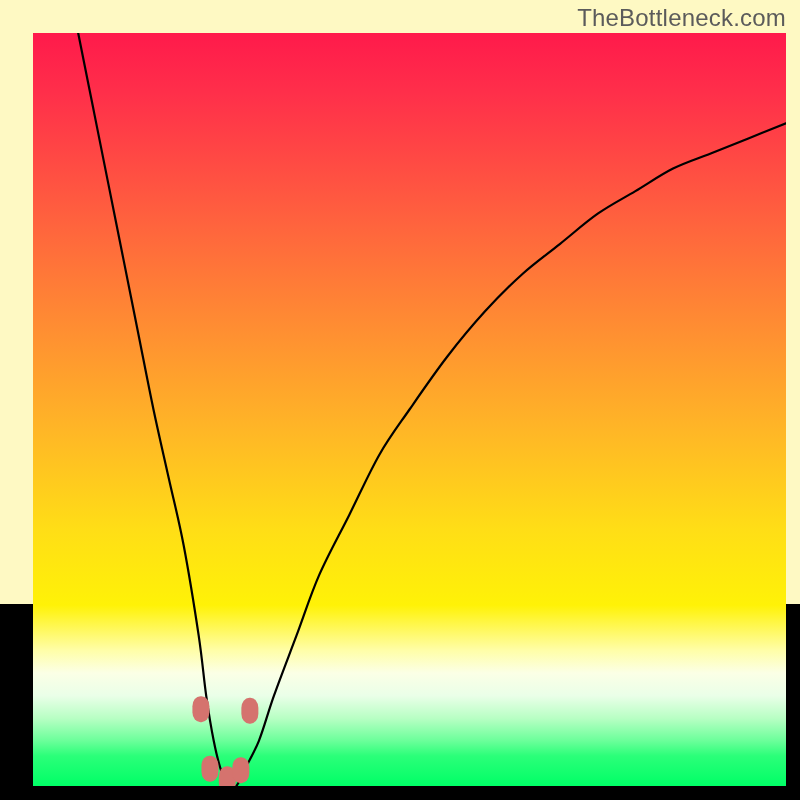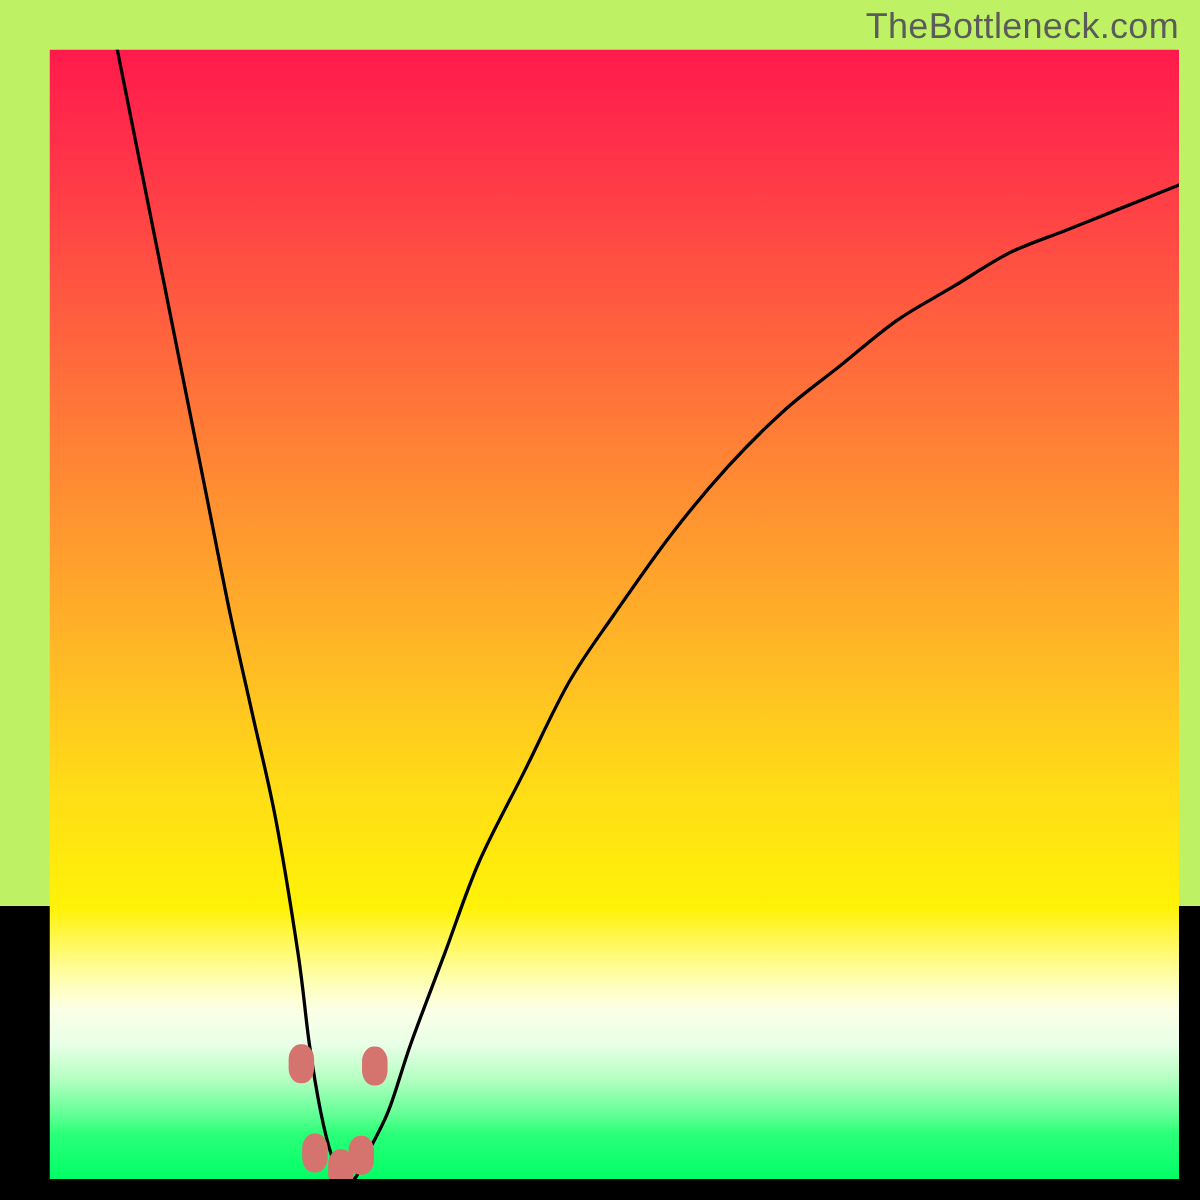--- a/index.html
+++ b/index.html
@@ -10,21 +10,21 @@
     overflow: hidden;
     background: #000;
     font-family: Arial, Helvetica, sans-serif;
   }
   .frame {
     position: absolute;
     left: 0;
     top: 0;
     width: 800px;
     height: 604px;
-    background: #bef264;
+    background: #fef9c3;
   }
   .plot-area {
     position: absolute;
     left: 33px;
     top: 33px;
     width: 753px;
     height: 753px;
     overflow: hidden;
   }
   .gradient-bg {

